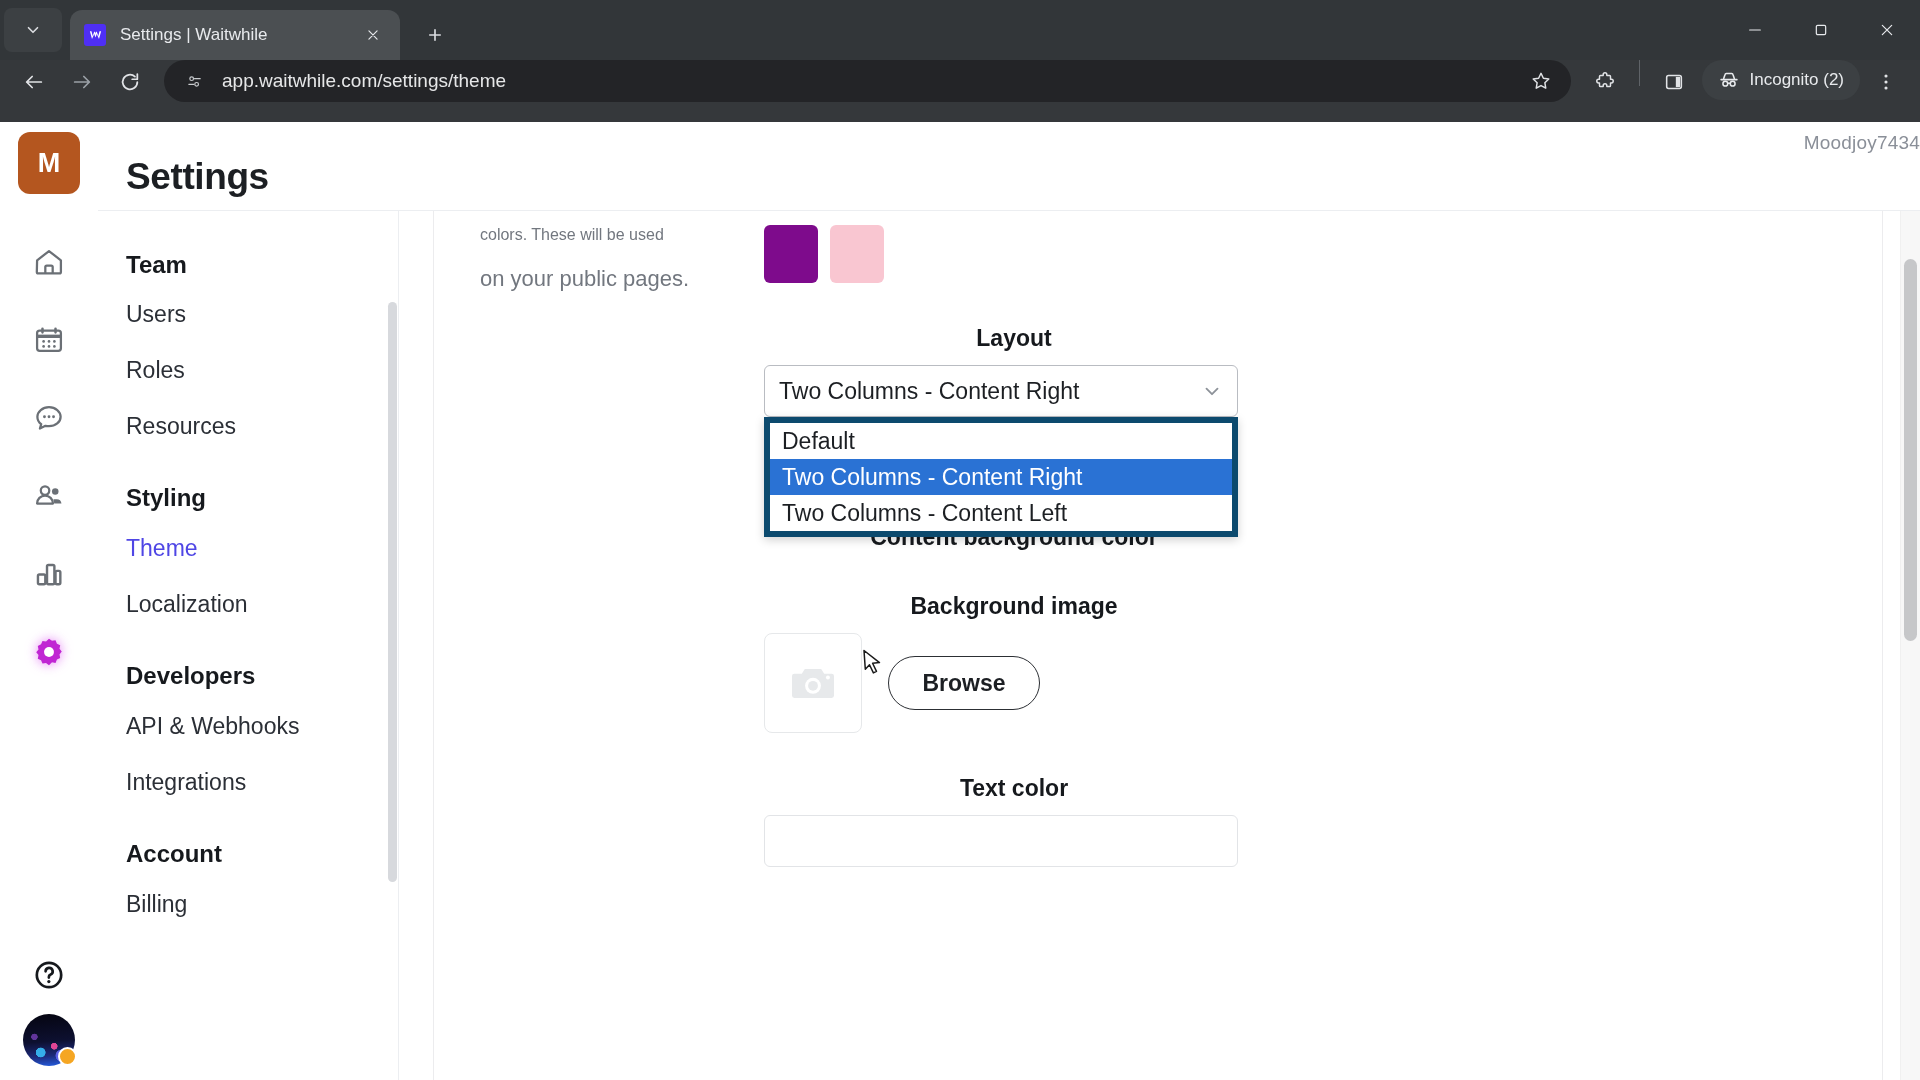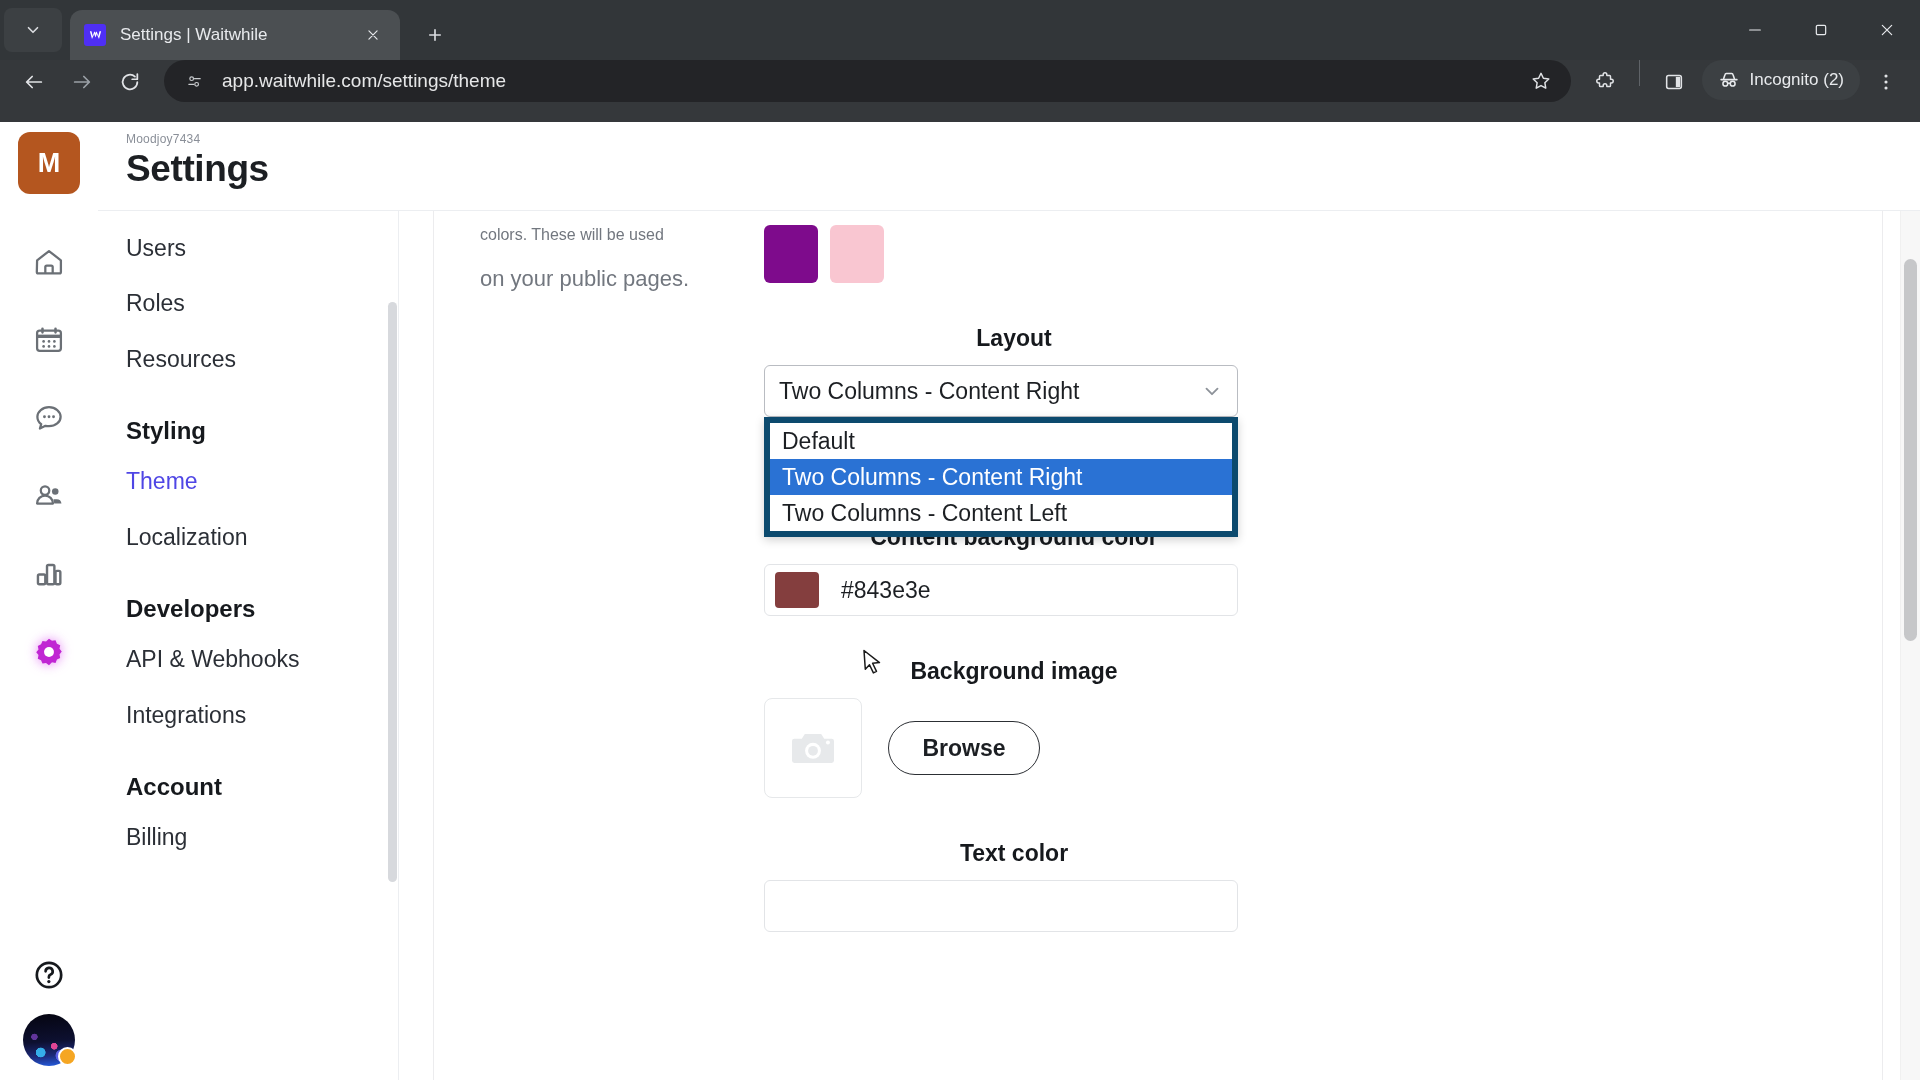--- a/index.html
+++ b/index.html
@@ -159,21 +159,21 @@
     width: 19px; height: 19px; border-radius: 50%;
     background: #f5a623; border: 2px solid #fff;
   }
 
   
   .app-header {
     position: absolute; left: 98px; top: 0; right: 0; height: 88px;
     background: #fff; z-index: 5;
     padding: 10px 0 0 28px;
   }
-  .org-name { font-size: 12px; color: #8a8f98; letter-spacing: .2px; }
+  .org-name { font-size: 19px; color: #8a8f98; letter-spacing: .2px; text-align: right; }
   .page-title { font-size: 37px; font-weight: 700; color: #1c1f23; letter-spacing: -.4px; margin-top: 2px; }
   .header-rule {
     position: absolute; left: 98px; top: 88px; right: 0; height: 1px; background: #eceef1; z-index: 5;
   }
 
   
   .settings-nav {
     position: absolute; left: 98px; top: 89px;
     width: 300px; height: 869px;
     background: #fff; overflow: hidden; z-index: 4;
@@ -485,20 +485,21 @@
 
     <div class="app-header">
       <div class="org-name">Moodjoy7434</div>
       <div class="page-title">Settings</div>
     </div>
     <div class="header-rule"></div>
 
     <div class="settings-nav">
       <div class="nav-inner" id="nav-inner">
           <div class="nav-link">Team notifications</div>
+          <div class="nav-group">Team</div>
           <div class="nav-link">Users</div>
           <div class="nav-link">Roles</div>
           <div class="nav-link">Resources</div>
           <div class="nav-group">Styling</div>
           <div class="nav-link active">Theme</div>
           <div class="nav-link">Localization</div>
           <div class="nav-group">Developers</div>
           <div class="nav-link">API &amp; Webhooks</div>
           <div class="nav-link">Integrations</div>
           <div class="nav-group">Account</div>
@@ -541,24 +542,20 @@
           </div>
 
           <div style="margin-top:13px;">
             <div class="color-field">
               <span class="color-chip" id="chip-obscured" style="background: rgb(64, 80, 130);"></span>
               <span class="color-value">#405082</span>
             </div>
           </div>
 
           <div class="field-label">Content background color</div>
-          <div class="color-field">
-            <span class="color-chip" id="chip-content-bg" style="background: rgb(132, 62, 62);"></span>
-            <span class="color-value">#843e3e</span>
-          </div>
 
           <div class="field-label">Background image</div>
           <div class="bg-image-row">
             <div class="img-drop">
               <svg viewBox="0 0 24 24">
                 <path d="M4 8h3.2l1.3-2h7l1.3 2H20a1 1 0 0 1 1 1v8.4a1 1 0 0 1-1 1H4a1 1 0 0 1-1-1V9a1 1 0 0 1 1-1z" fill="#e7e9eb"></path>
                 <circle cx="12" cy="13.2" r="3.4" fill="#ffffff"></circle>
                 <circle cx="12" cy="13.2" r="2.1" fill="#e7e9eb"></circle>
                 <circle cx="18.4" cy="9.6" r=".85" fill="#ffffff"></circle>
               </svg>

